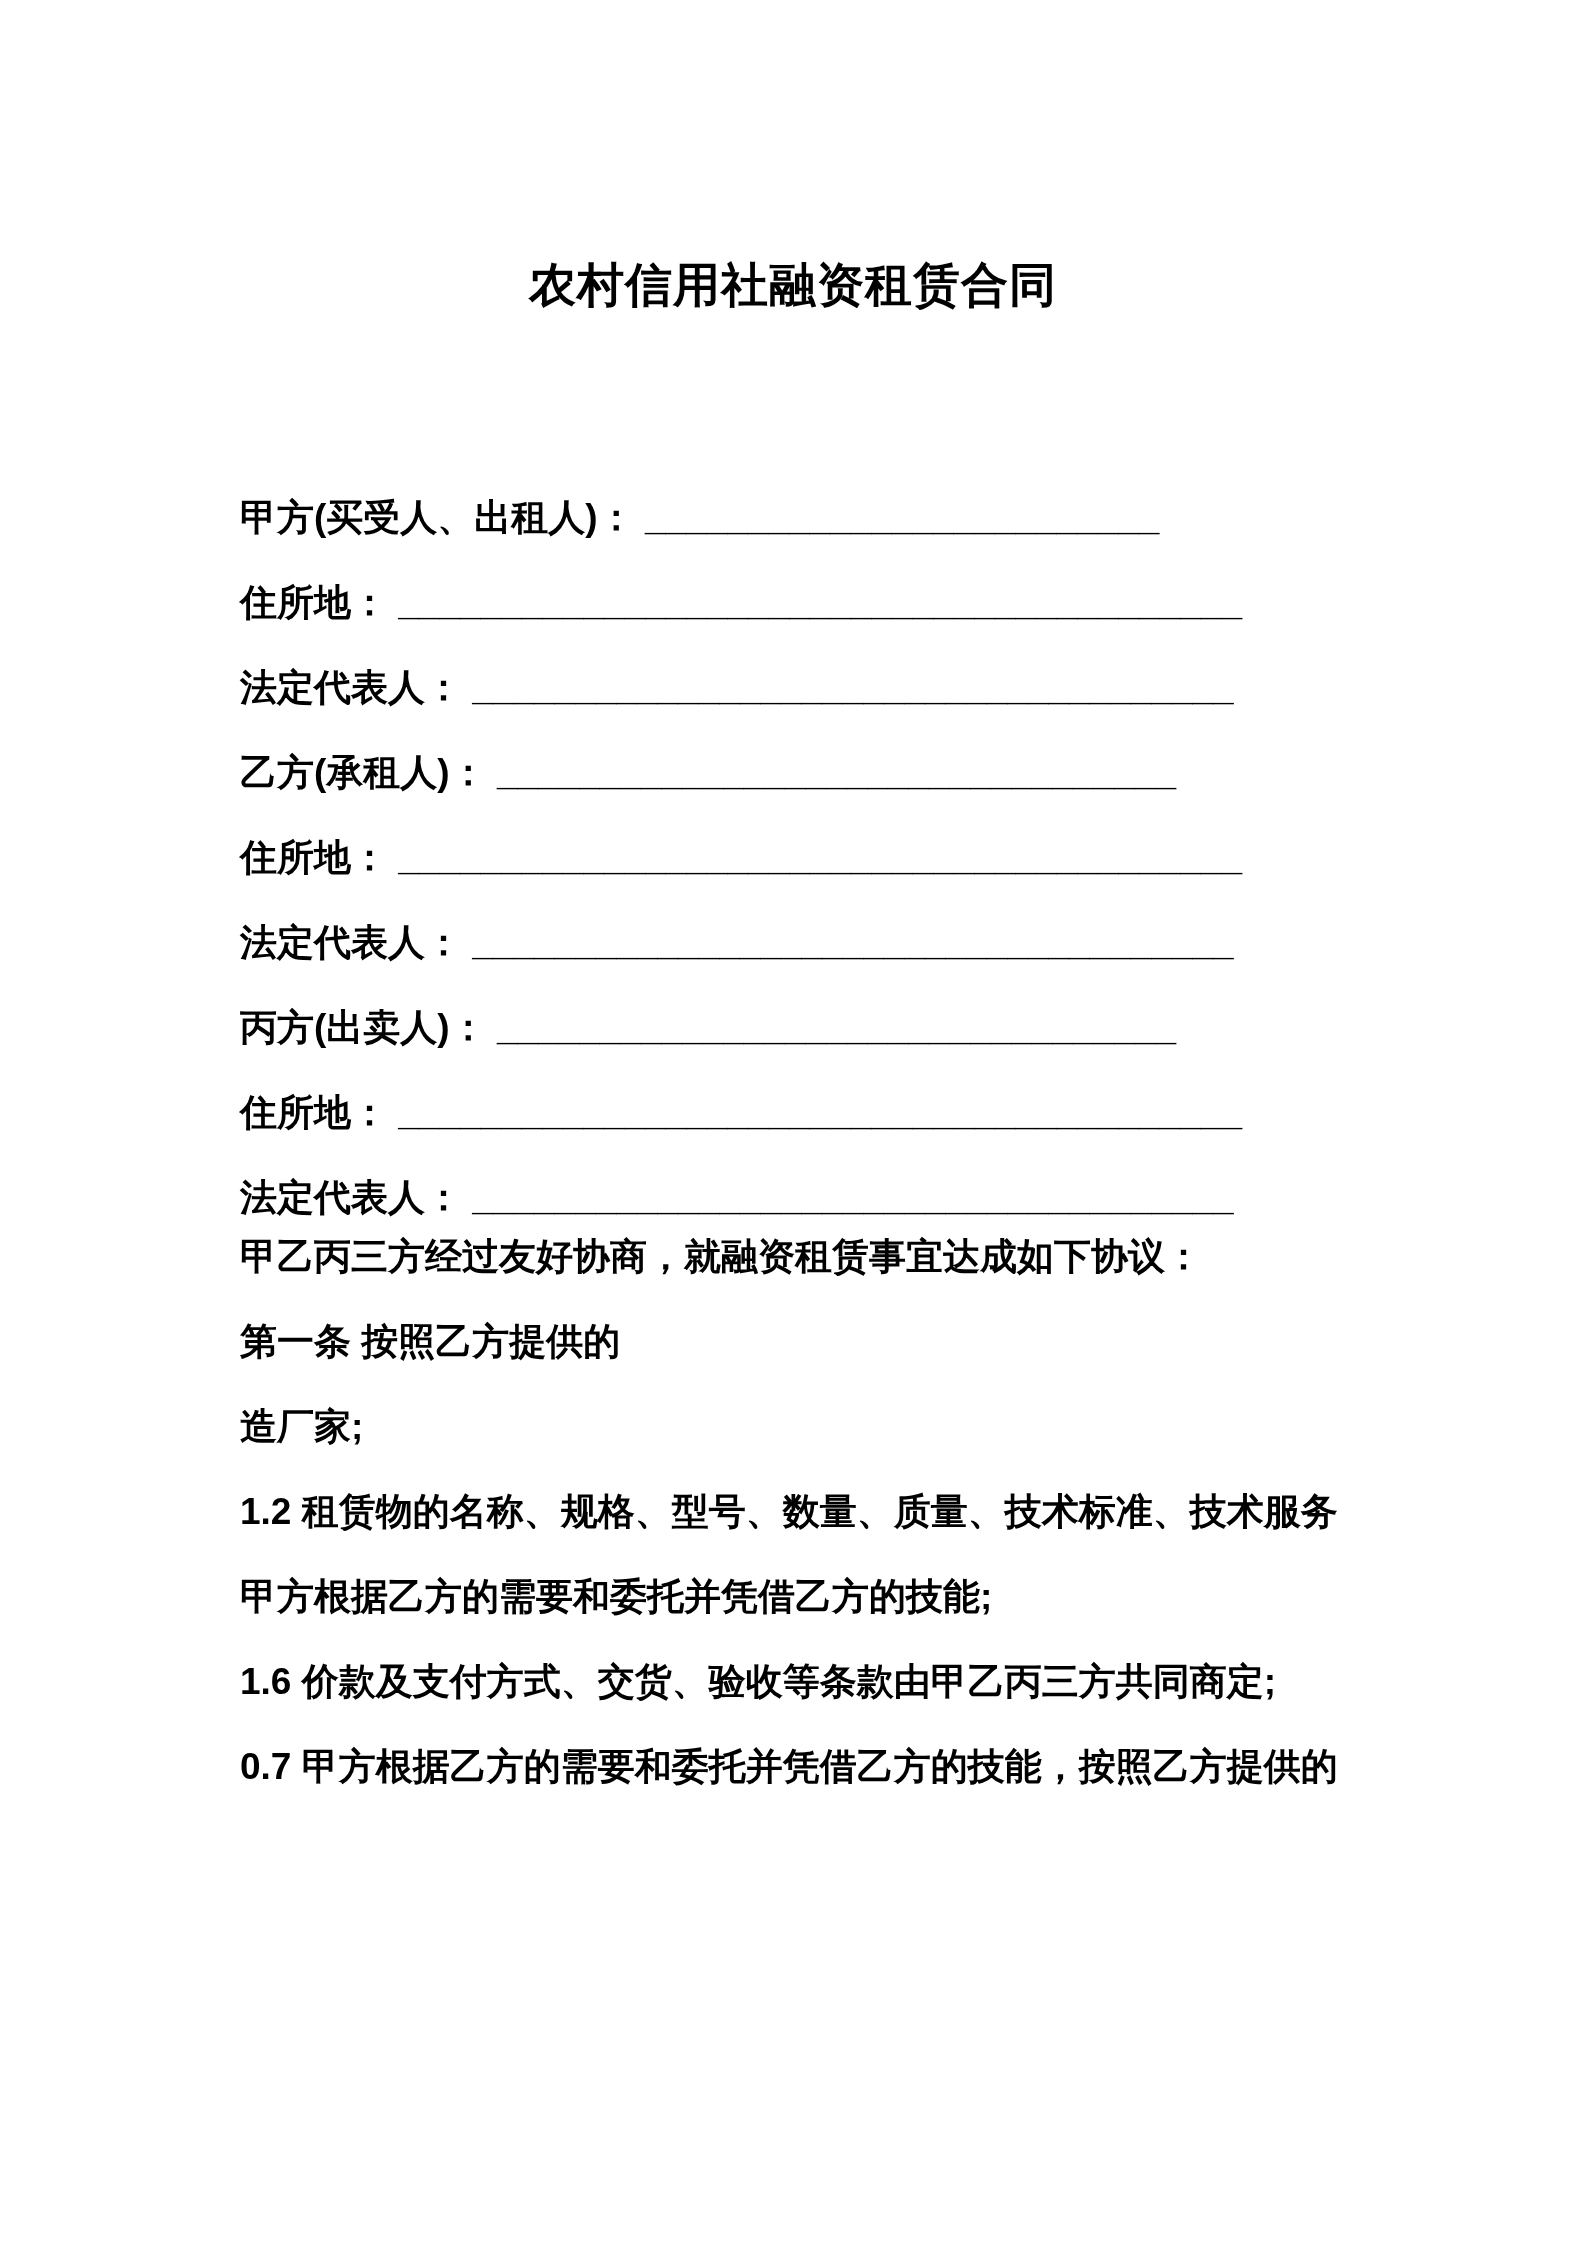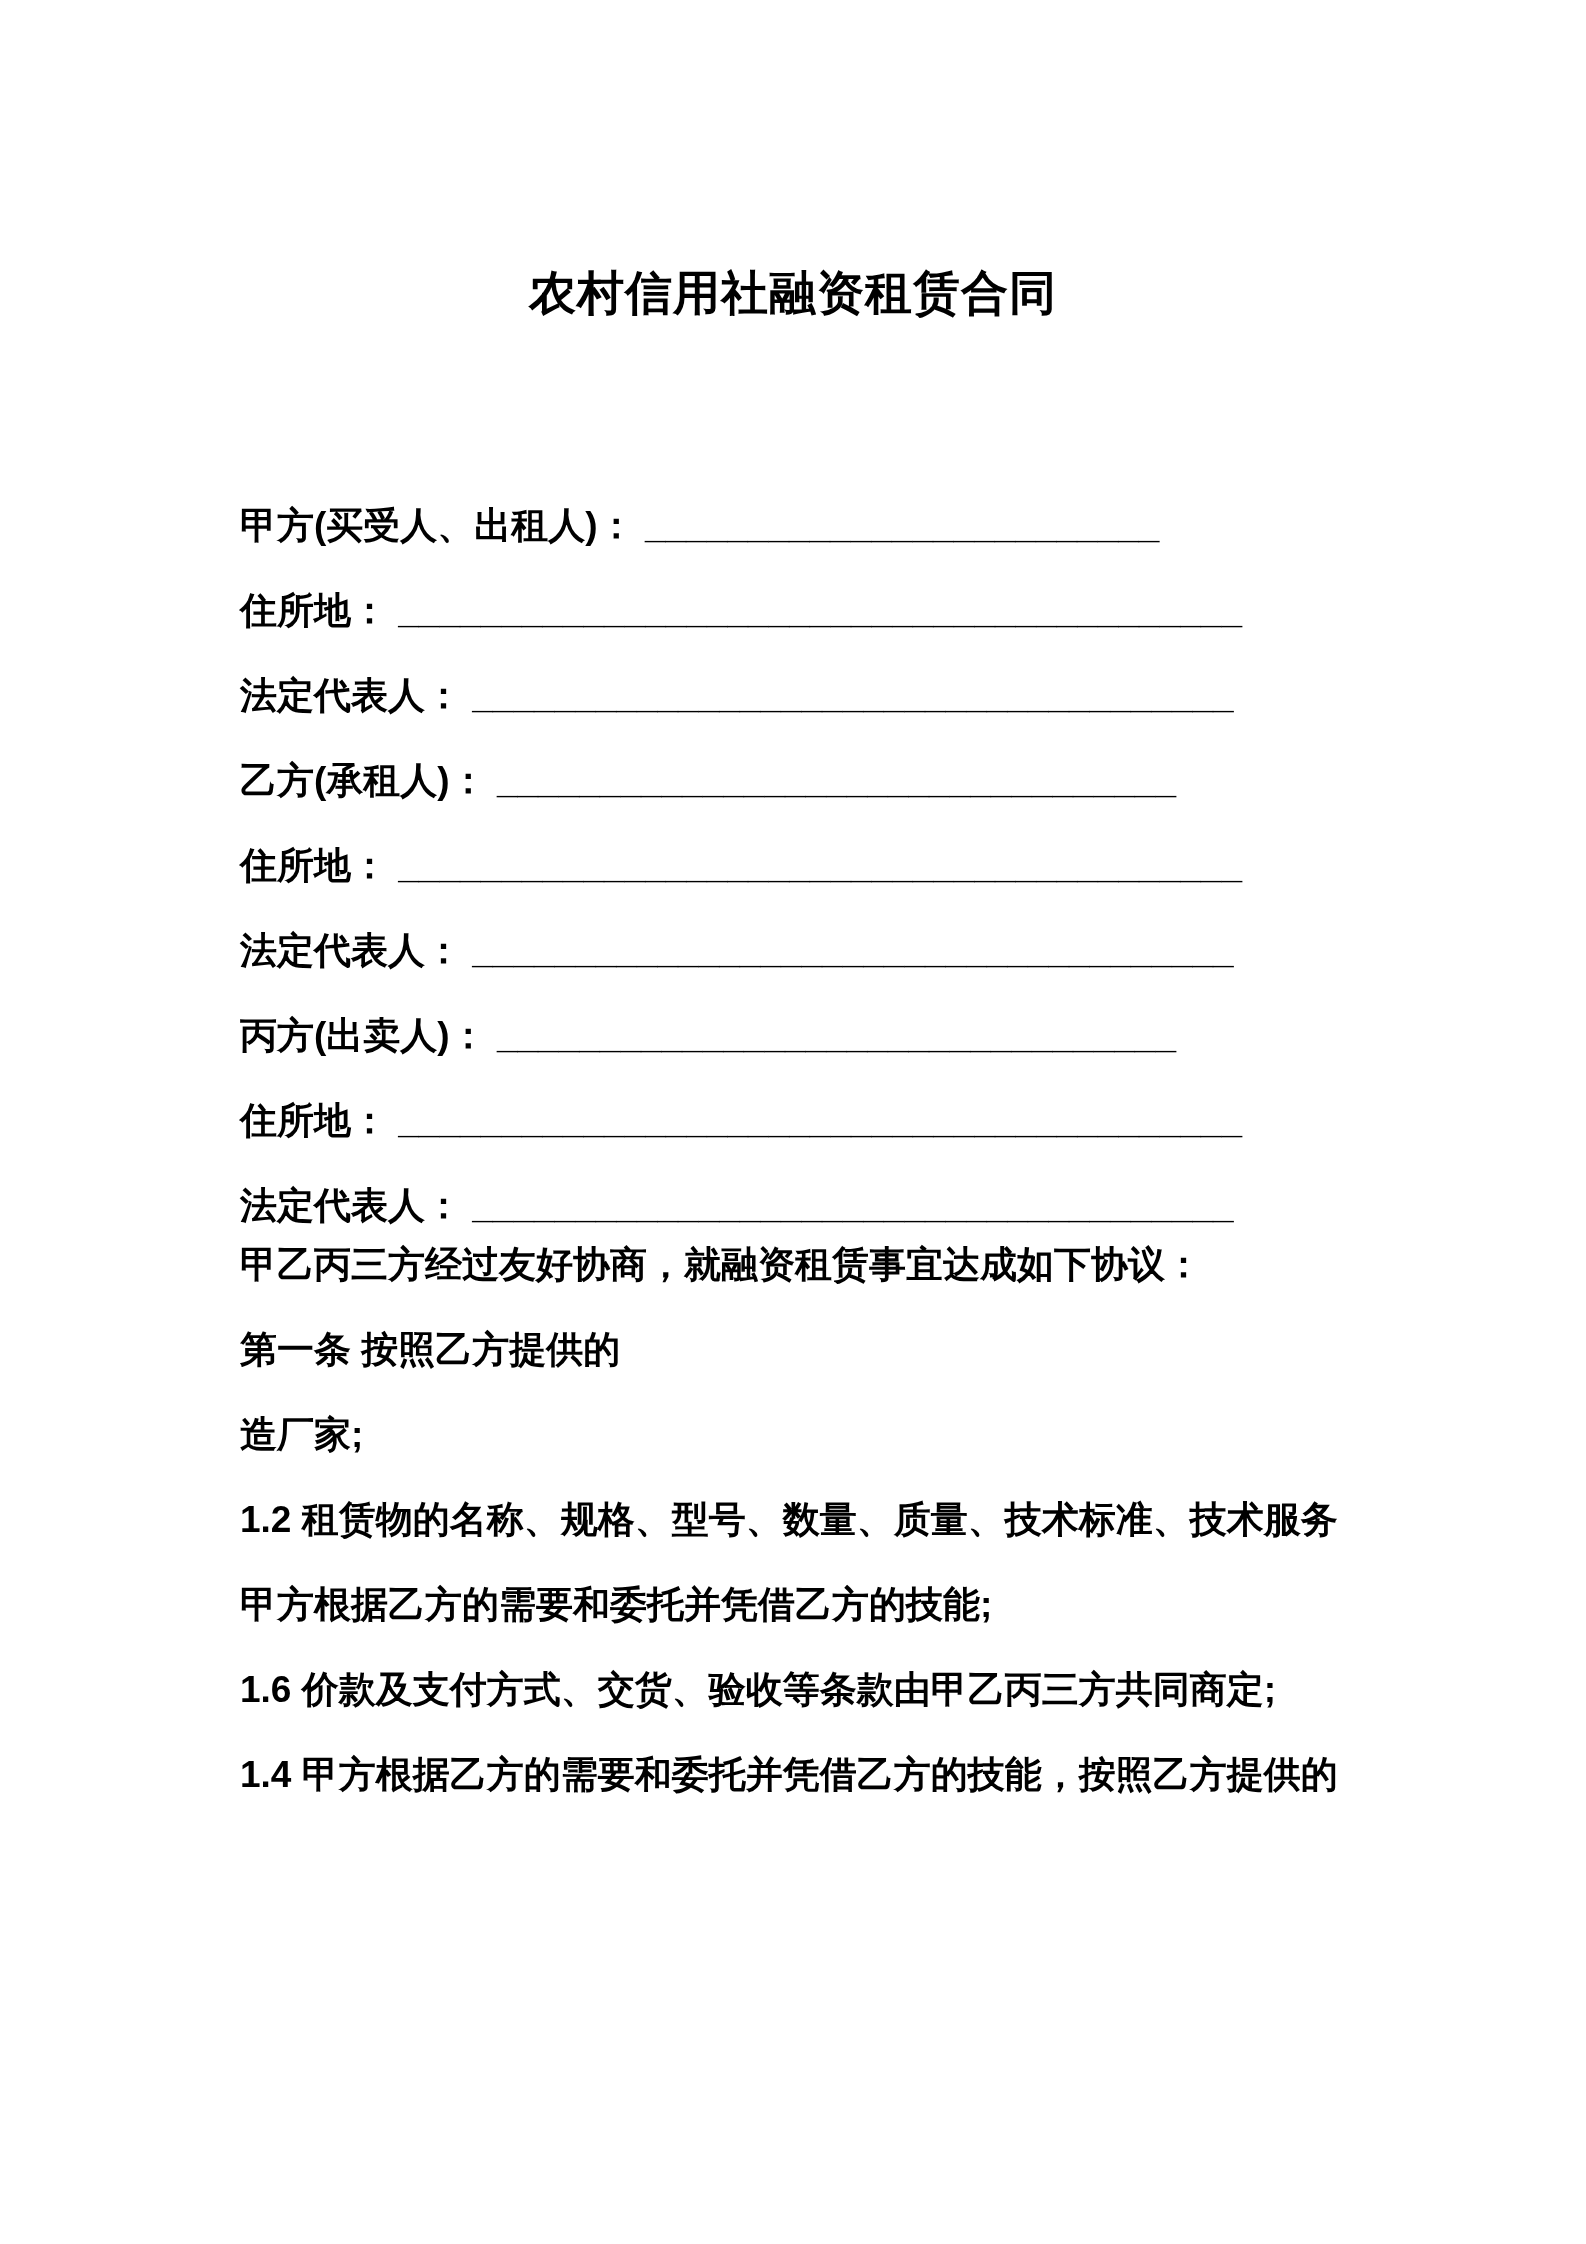--- a/index.html
+++ b/index.html
@@ -14,21 +14,21 @@
     background: #ffffff;
     overflow: hidden;
     font-family: "Liberation Sans", sans-serif;
     font-weight: 700;
     color: #000000;
   }
   .content {
     padding: 0 240px;
   }
   .doc-title {
-    margin: 8px;
+    margin: 0;
     padding-top: 256px;
     font-size: 47px;
     line-height: 1.25;
     text-align: center;
     letter-spacing: 1px;
     white-space: pre;
   }
   .lines {
     margin-top: 160px;
     font-size: 37px;
@@ -70,17 +70,17 @@
 
       <div class="line">第一条 按照乙方提供的</div>
 
       <div class="line">造厂家;</div>
 
       <div class="line">1.2 租赁物的名称、规格、型号、数量、质量、技术标准、技术服务</div>
       <div class="line">甲方根据乙方的需要和委托并凭借乙方的技能;</div>
 
       <div class="line">1.6 价款及支付方式、交货、验收等条款由甲乙丙三方共同商定;</div>
 
-      <div class="line">1.4 甲方根据乙方的需要和委托并凭借乙方的技能，按照乙方提供的</div>
+      <div class="line">0.7 甲方根据乙方的需要和委托并凭借乙方的技能，按照乙方提供的</div>
 
     </div>
   </div>
 </div>
 
 </body></html>

